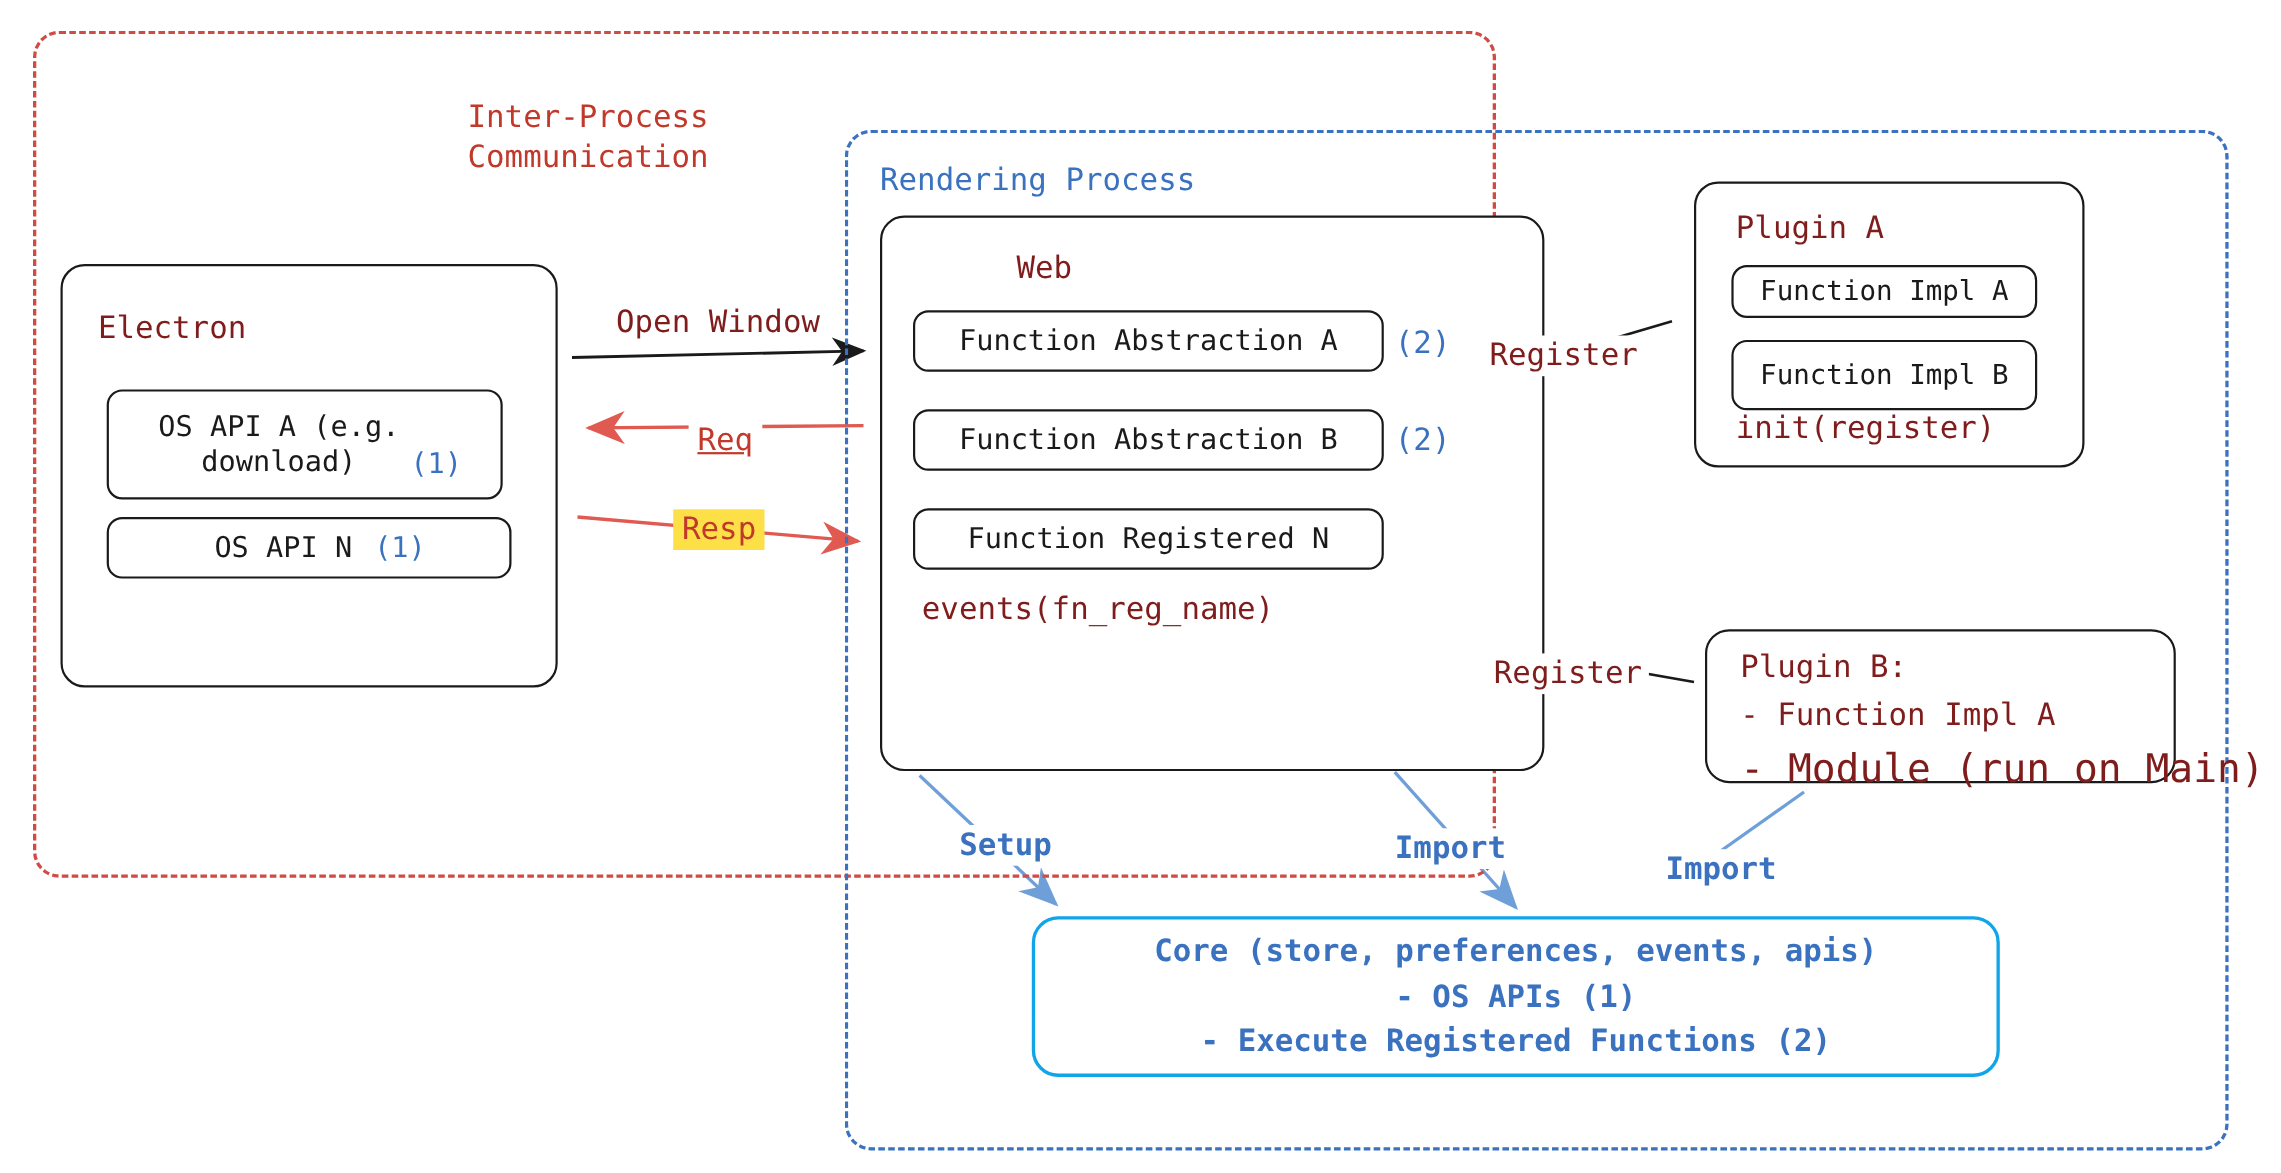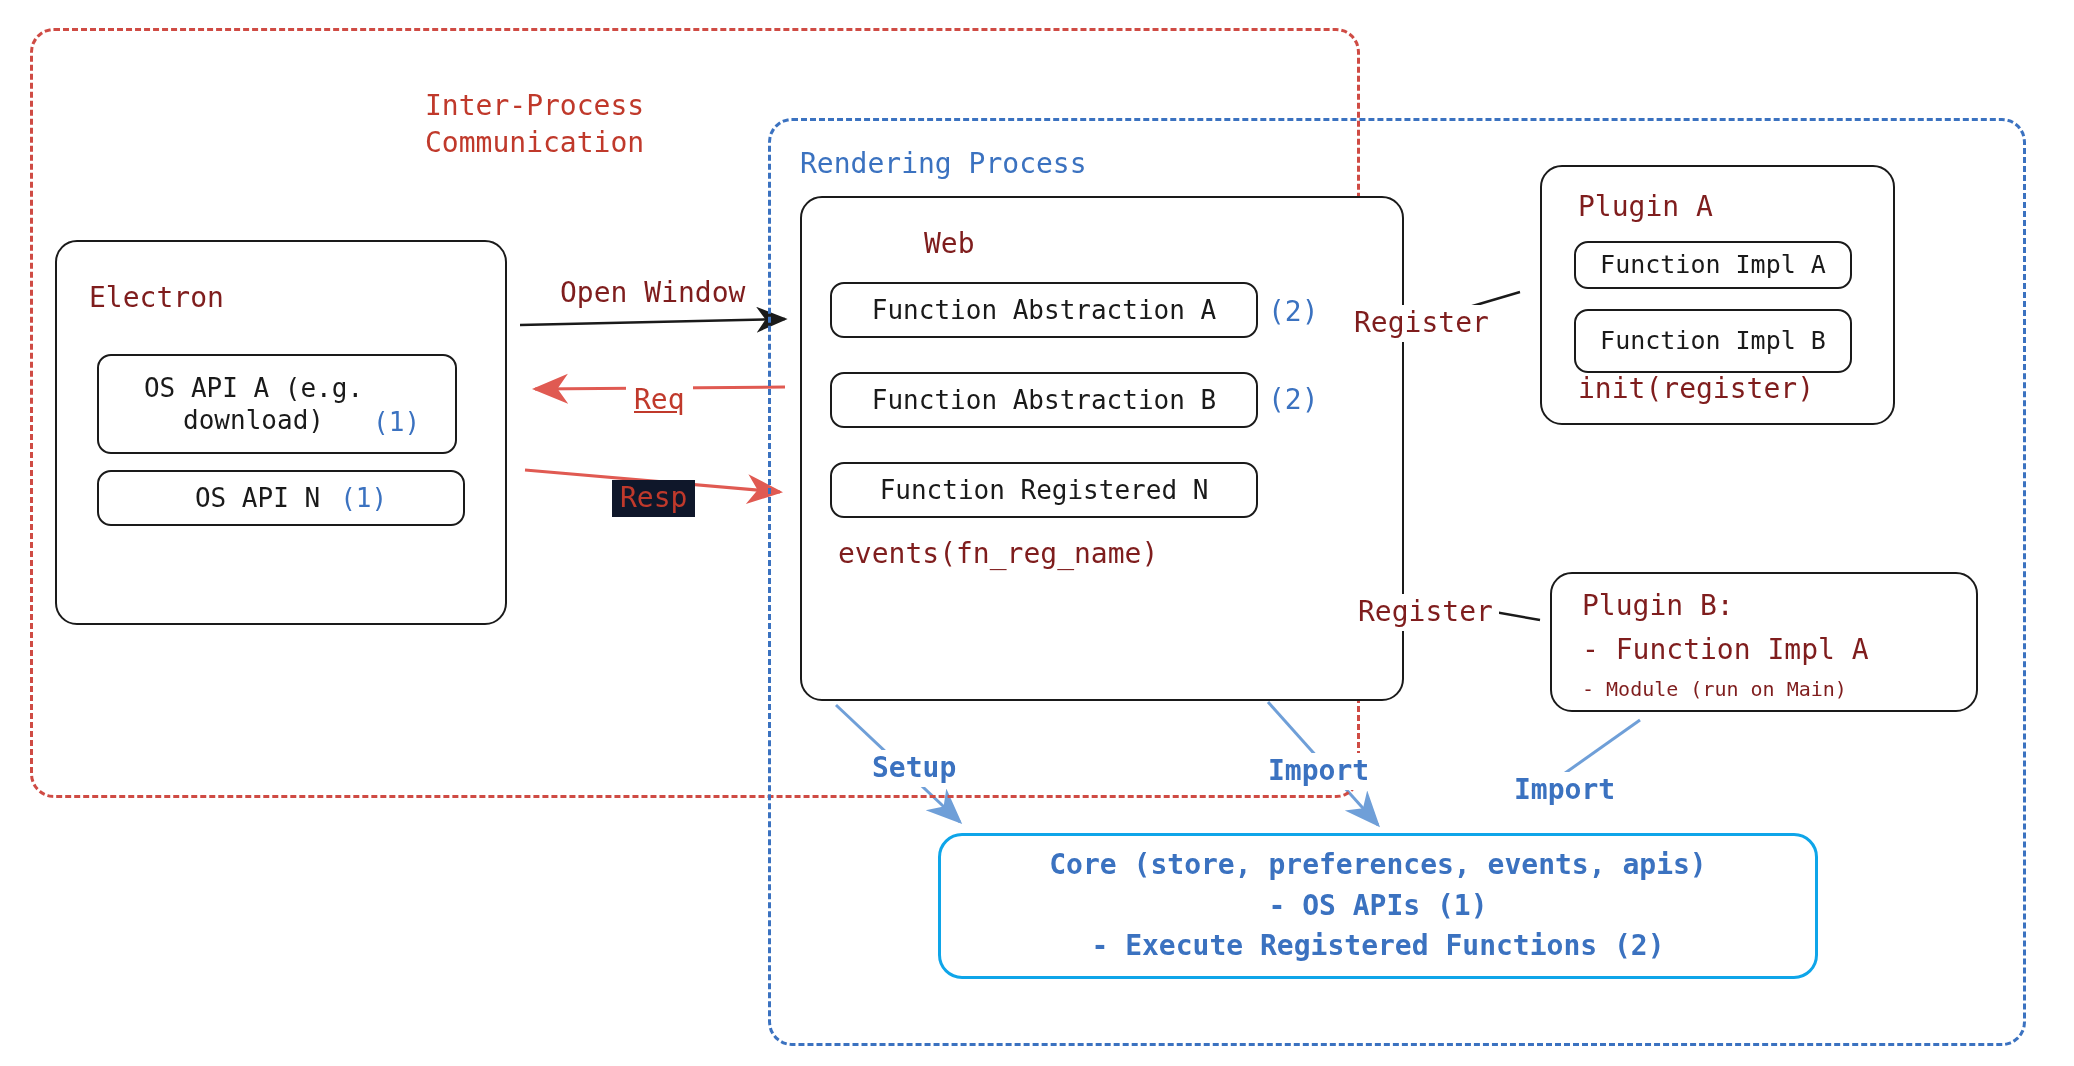--- a/index.html
+++ b/index.html
@@ -191,34 +191,34 @@
     <div class="inner-box" style="left:32px; top:142px; width:278px; height:64px; font-size:25px;">
       <span>Function Impl B</span>
     </div>
 
     <div class="label" style="left:36px; top:204px; font-size:28px;">init(register)</div>
   </div>
 
   <div class="box" id="plugin-b-box" style="left:1550px; top:572px; width:428px; height:140px;">
     <div class="label" style="left:30px; top:14px; font-size:28px;">Plugin B:</div>
     <div class="label" style="left:30px; top:58px; font-size:28px;">- Function Impl A</div>
-    <div class="label" style="left:30px; top:102px; font-size:20px;">- Module (run on Main)</div>
+    <div class="label" style="left:30px; top:102px; font-size:36px;">- Module (run on Main)</div>
   </div>
 
   <div id="core-box" style="left:938px; top:833px; width:880px; height:146px; font-size:28px;">
     <div>Core (store, preferences, events, apis)</div>
     <div>- OS APIs (1)</div>
     <div>- Execute Registered Functions (2)</div>
   </div>
 
   <div class="label" style="left:560px; top:275px; font-size:28px;">Open Window</div>
 
   <div class="label red" style="left:626px; top:382px; font-size:28px; background:#ffffff; padding:0 8px;text-decoration:underline;">Req</div>
 
-  <div class="label red" style="left:612px; top:480px; font-size:28px; background:#0f172a; padding:0 8px;">Resp</div>
+  <div class="label red" style="left:612px; top:463px; font-size:28px; background:#fde047; padding:0 8px;">Resp</div>
 
   <div class="label" style="left:1348px; top:305px; font-size:28px; background:#ffffff; padding:0 6px;">Register</div>
 
   <div class="label" style="left:1352px; top:594px; font-size:28px; background:#ffffff; padding:0 6px;">Register</div>
 
   <div class="label blue-bold" style="left:866px; top:750px; font-size:28px; background:#ffffff; padding:0 6px;">Setup</div>
 
   <div class="label blue-bold" style="left:1262px; top:753px; font-size:28px; background:#ffffff; padding:0 6px;">Import</div>
 
   <div class="label blue-bold" style="left:1508px; top:772px; font-size:28px; background:#ffffff; padding:0 6px;">Import</div>

